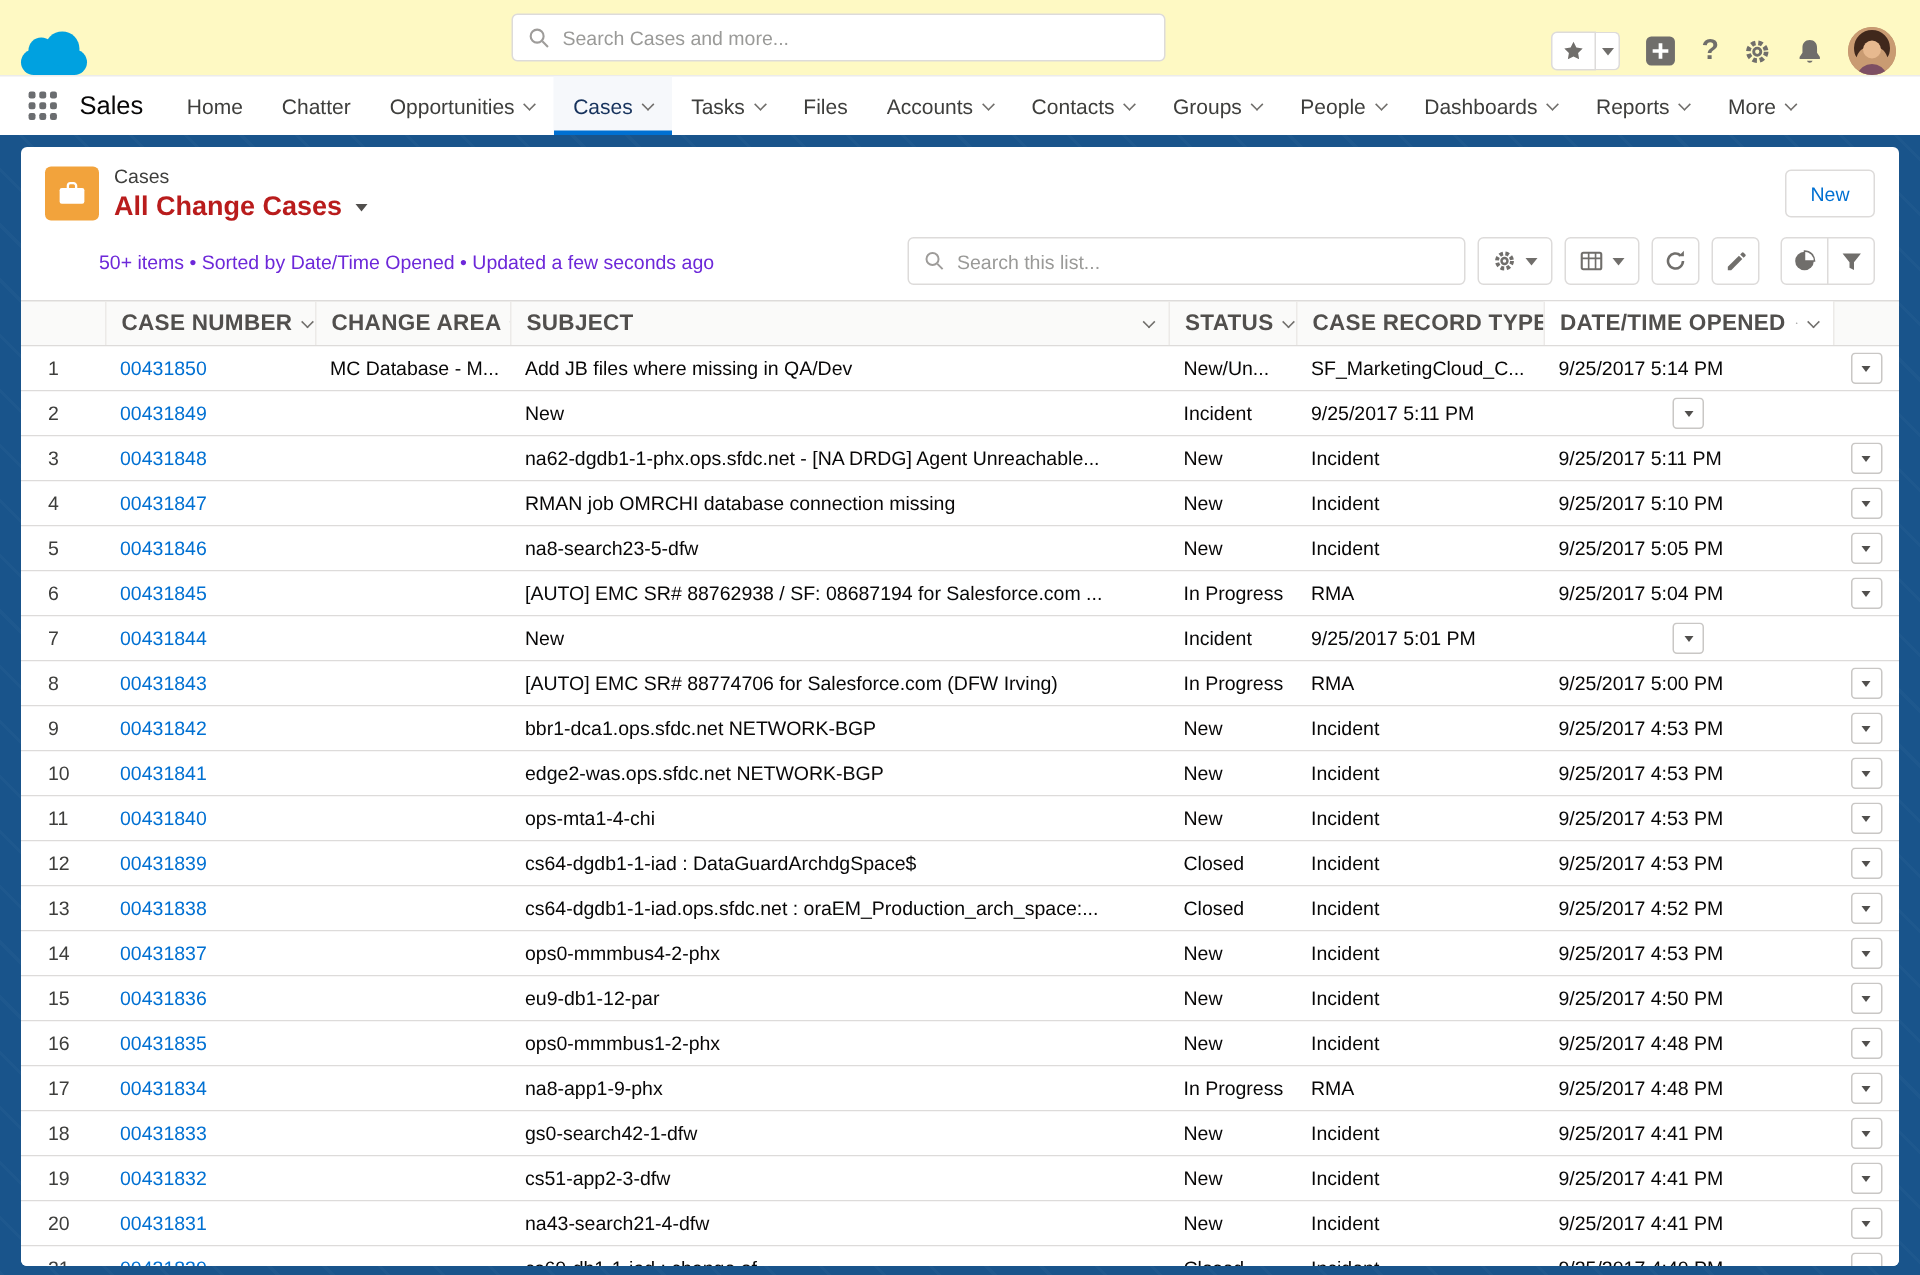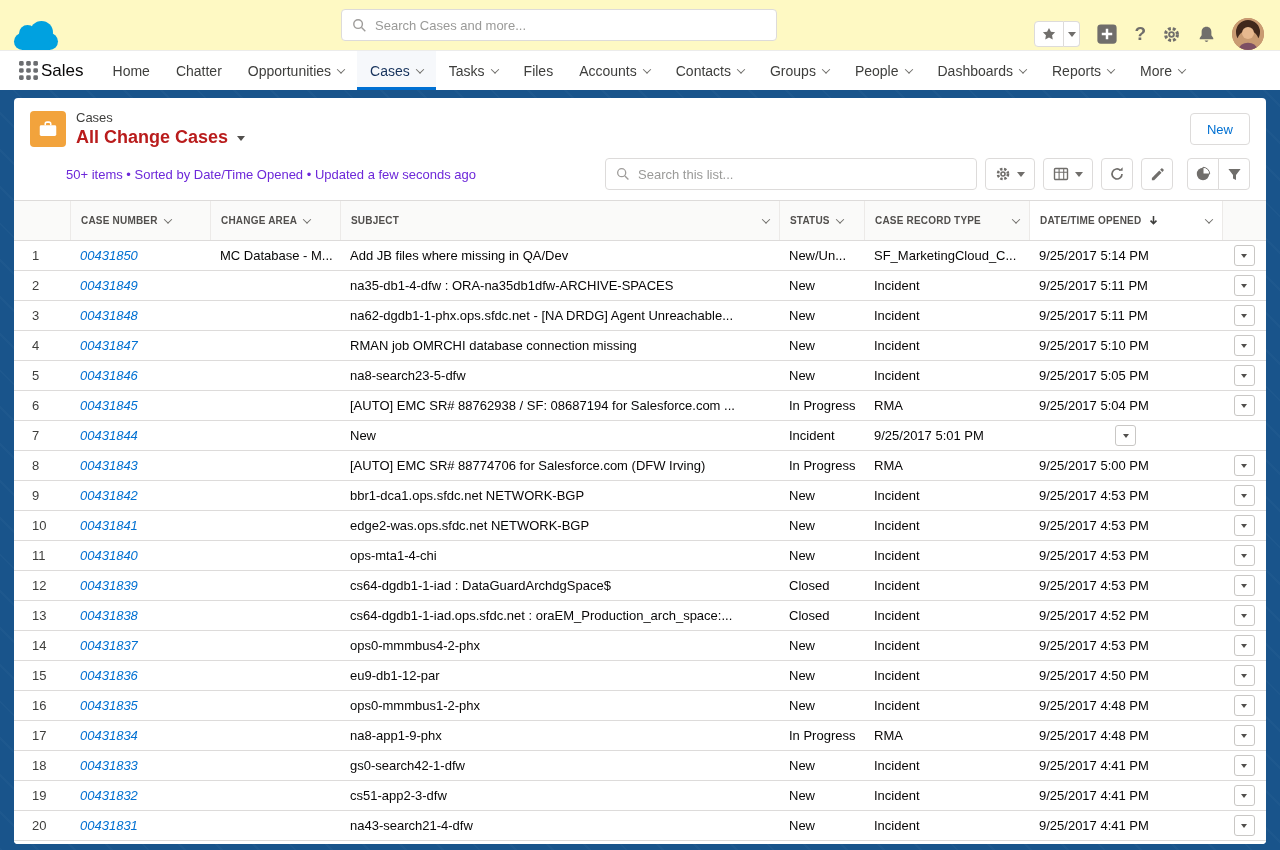--- a/index.html
+++ b/index.html
@@ -23,21 +23,21 @@
   .fav-split { display:flex; }
   .fav-main { width:30px; height:26px; border:1px solid #dddbda; border-radius:4px 0 0 4px; background:#fff; display:flex; align-items:center; justify-content:center; }
   .fav-caret { width:16px; height:26px; border:1px solid #dddbda; border-left:none; border-radius:0 4px 4px 0; background:#fff; display:flex; align-items:center; justify-content:center; color:#706e6b; }
   .hicon { display:flex; align-items:center; justify-content:center; background:none; border:none; color:#706e6b; }
   .help-glyph { font-size:19px; font-weight:700; color:#706e6b; }
   .avatar { width:32px; height:32px; border-radius:50%; overflow:hidden; border:none; padding:0; background:#b98a64; }
 
   
   .navbar { height:40px; background:#fff; border-top:1px solid #ececeb; display:flex; align-items:stretch; padding-left:18px; }
   .waffle { align-self:center; background:none; border:none; display:flex; }
-  .app-name { font-size:17px; color:#080707; margin:0 16px 0 2px; align-self:center; }
+  .app-name { font-size:17px; color:#080707; margin:0 16px 0 14px; align-self:center; }
   .nav-items { display:flex; align-items:stretch; }
   .nav-item { display:flex; align-items:center; gap:7px; padding:0 13px; font-size:14px; color:#3e3e3c; cursor:pointer; white-space:nowrap; }
   .nav-item.active { box-shadow:inset 0 -3px 0 #0070d2; background:#f6f8fb; color:#16325c; }
   .chev { width:6px; height:6px; border-right:1.5px solid #706e6b; border-bottom:1.5px solid #706e6b; transform:rotate(45deg) translate(-1px,-1px); display:inline-block; }
   .tri { width:0; height:0; border-left:4px solid transparent; border-right:4px solid transparent; border-top:5px solid currentColor; display:inline-block; }
 
   
   .canvas { height:760px; padding:8px 14px 6px; background:#19548b;
     background-image:repeating-linear-gradient(45deg, rgba(255,255,255,0.025) 0 2px, transparent 2px 26px); }
   .panel { background:#fff; border-radius:4px; height:100%; overflow:hidden; }
@@ -56,31 +56,31 @@
   .list-search input { border:none; outline:none; flex:1; font-size:13px; color:#3e3e3c; }
   .list-search input::placeholder { color:#9a9a98; }
   .btn-menu { display:flex; align-items:center; gap:6px; height:32px; padding:0 9px; border:1px solid #dddbda; border-radius:4px; background:#fff; color:#706e6b; }
   .btn-icon { width:32px; height:32px; border:1px solid #dddbda; border-radius:4px; background:#fff; display:flex; align-items:center; justify-content:center; color:#706e6b; }
   .btn-group { display:flex; margin-left:6px; }
   .btn-group .btn-icon:first-child { border-radius:4px 0 0 4px; }
   .btn-group .btn-icon:last-child { border-radius:0 4px 4px 0; margin-left:-1px; }
 
   
   .grid-header, .row { display:grid; grid-template-columns:56px 140px 130px 1fr 85px 165px 193px 44px; align-items:center; }
-  .grid-header { height:41px; background:#fafaf9; border-top:1px solid #dddbda; border-bottom:1px solid #dddbda;
-    font-size:10px; font-weight:700; color:#514f4d; letter-spacing:.2px; }
+  .grid-header { height:31px; background:#fafaf9; border-top:1px solid #dddbda; border-bottom:1px solid #dddbda;
+    font-size:15px; font-weight:700; color:#514f4d; letter-spacing:.2px; }
   .hcell { display:flex; align-items:center; gap:7px; padding:0 10px; height:100%; border-left:1px solid #eceae8; white-space:nowrap; overflow:hidden; cursor:pointer; }
   .hcell:first-child { border-left:none; }
   .hcell .chev { flex:none; }
   .hcell.spread .chev { margin-left:auto; }
   .hcell.sorted { background:#fff; }
   .row { height:30px; border-bottom:1px solid #dddbda; background:#fff; font-size:13px; color:#080707; }
   .cell { padding:0 10px; white-space:nowrap; overflow:hidden; }
   .cell.num { padding-left:18px; color:#3e3e3c; }
-  .cell a { color:#0070d2; text-decoration:none;font-style:italic; }
+  .cell a { color:#0070d2; text-decoration:none; }
   .cell.action { display:flex; justify-content:center; padding:0; }
   .row-action { width:21px; height:21px; border:1px solid #c9c7c5; border-radius:3px; background:#fff; display:flex; align-items:center; justify-content:center; color:#514f4d; }
   .row-action .tri { border-top-width:4px; border-left-width:3.5px; border-right-width:3.5px; }
 </style>
 </head>
 <body>
 
 <header class="global-header">
   <div class="logo-wrap">
     <div class="cloud"></div>
@@ -353,21 +353,20 @@
             <button class="row-action">
               <span class="tri"></span>
             </button>
           </div>
         </div>
 
         <div class="row">
           <div class="cell num">2</div>
           <div class="cell"><a href="#">00431849</a></div>
           <div class="cell"></div>
-          <div class="cell">na35-db1-4-dfw : ORA-na35db1dfw-ARCHIVE-SPACES</div>
           <div class="cell">New</div>
           <div class="cell">Incident</div>
           <div class="cell">9/25/2017 5:11 PM</div>
           <div class="cell action">
             <button class="row-action">
               <span class="tri"></span>
             </button>
           </div>
         </div>
 

